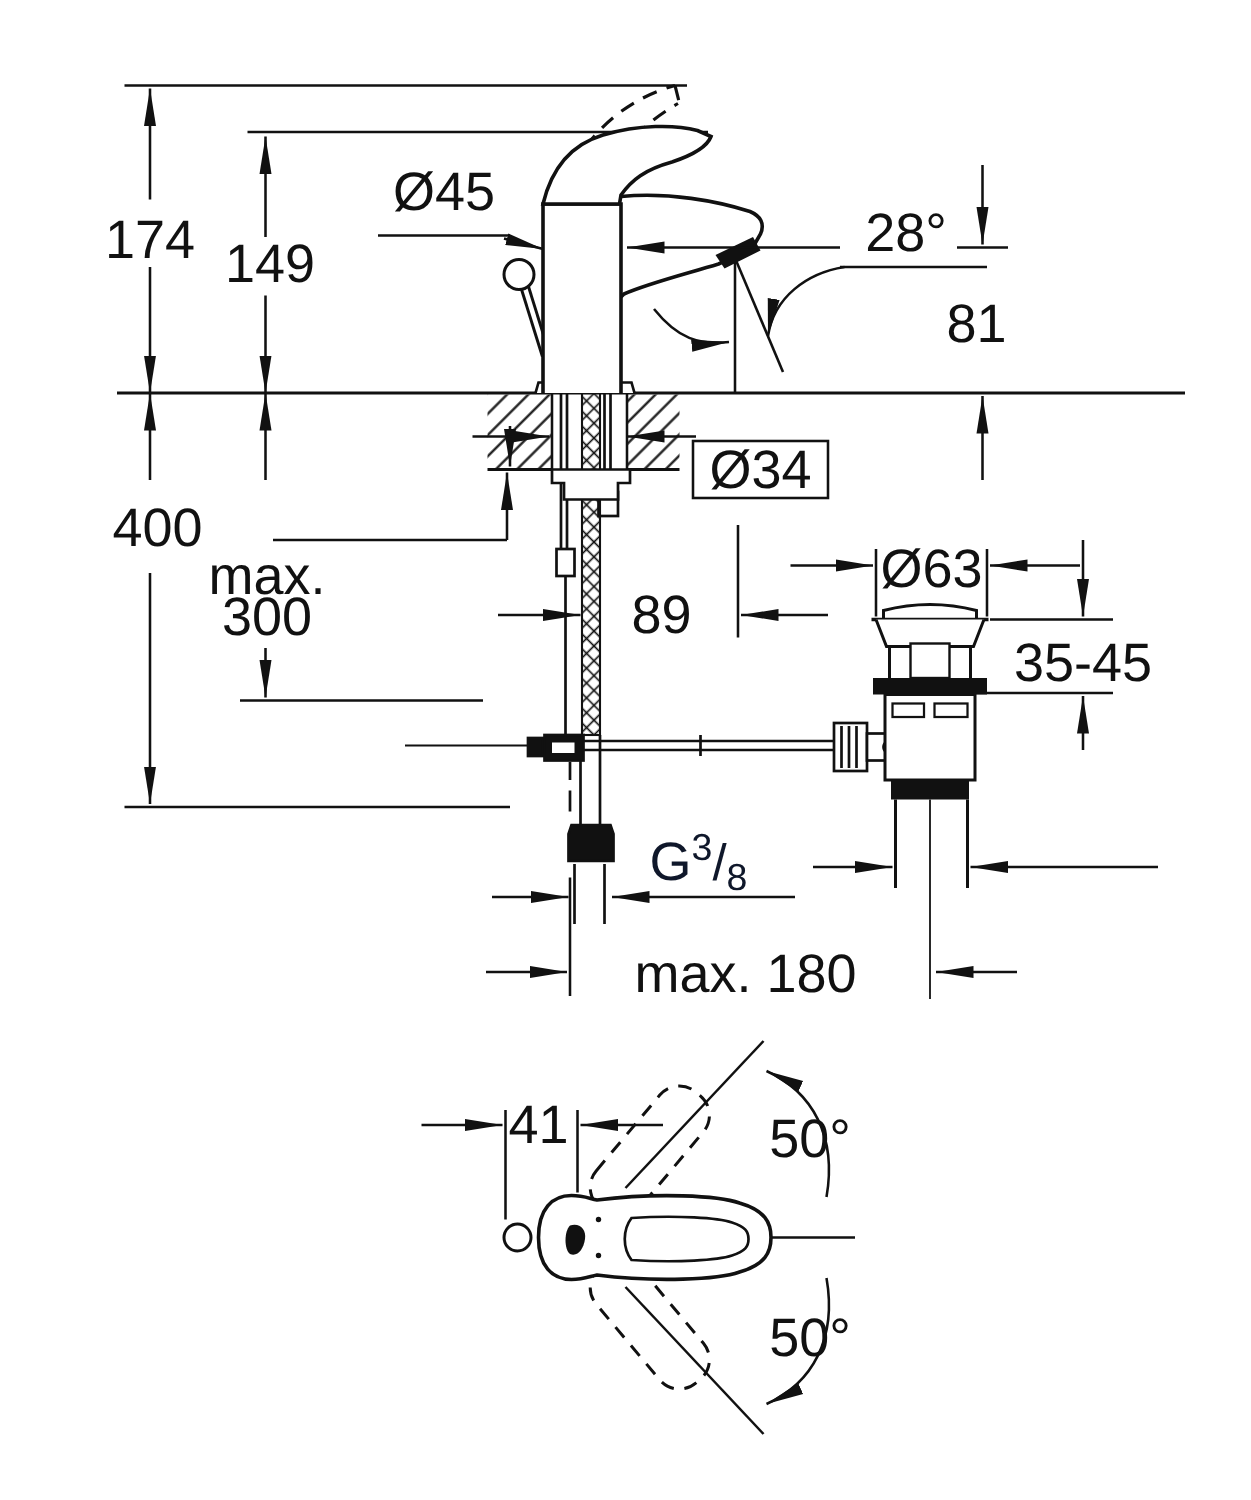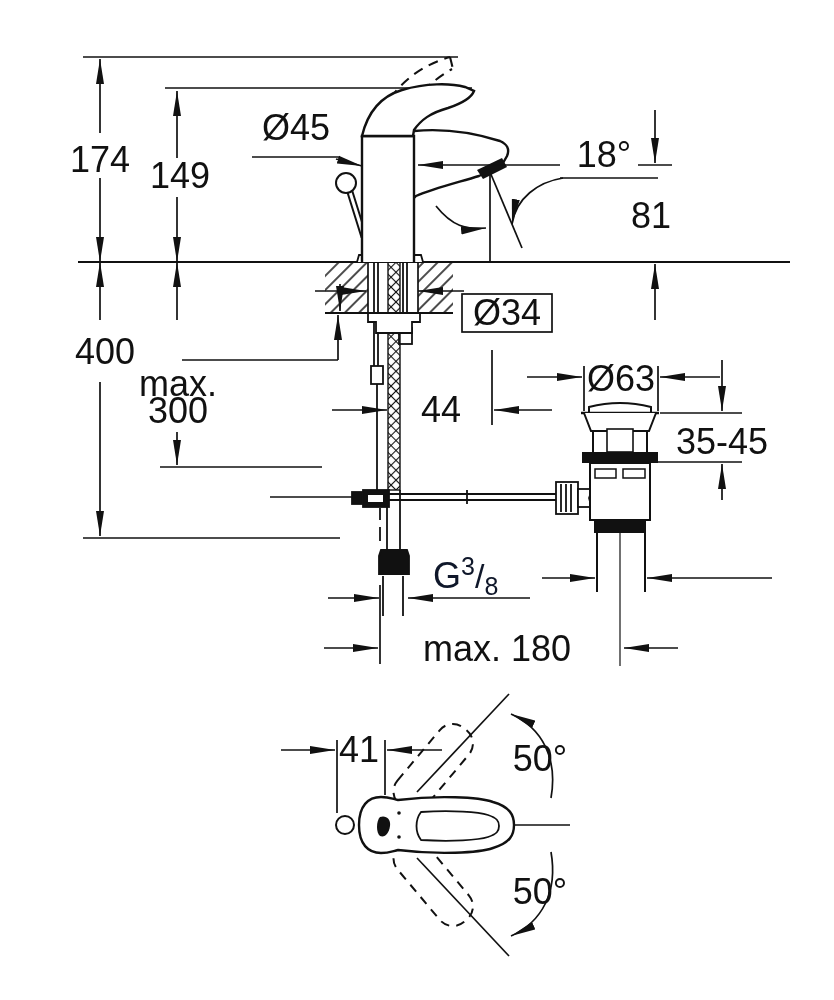--- a/index.html
+++ b/index.html
@@ -194,24 +194,24 @@
     <line x1="442" y1="750" x2="387" y2="750" marker-end="url(#arr)"></line>
   </g>
 </svg>
 
 <div class="lbl" style="left:100px;top:160px">174</div>
 <div class="lbl" style="left:180px;top:176px">149</div>
 <div class="lbl" style="left:105px;top:352px">400</div>
 <div class="lbl" style="left:178px;top:384px">max.</div>
 <div class="lbl" style="left:178px;top:411px">300</div>
 <div class="lbl" style="left:296px;top:128px">Ø45</div>
-<div class="lbl" style="left:604px;top:155px">18°</div>
+<div class="lbl" style="left:604px;top:155px">28°</div>
 <div class="lbl" style="left:651px;top:216px">81</div>
 <div class="lbl" style="left:507px;top:313px">Ø34</div>
-<div class="lbl" style="left:441px;top:410px">44</div>
+<div class="lbl" style="left:441px;top:410px">89</div>
 <div class="lbl" style="left:621px;top:379px">Ø63</div>
 <div class="lbl" style="left:722px;top:442px">35-45</div>
 <div class="lbl" style="left:497px;top:649px">max. 180</div>
 <div class="lbl" style="left:359px;top:750px">41</div>
 <div class="lbl" style="left:540px;top:759px">50°</div>
 <div class="lbl" style="left:540px;top:892px">50°</div>
 
 <div class="lbl-thread" style="left:433px;top:576px">
   <span>G</span><span class="sup">3</span><span class="slash">/</span><span class="sub">8</span>
 </div>

